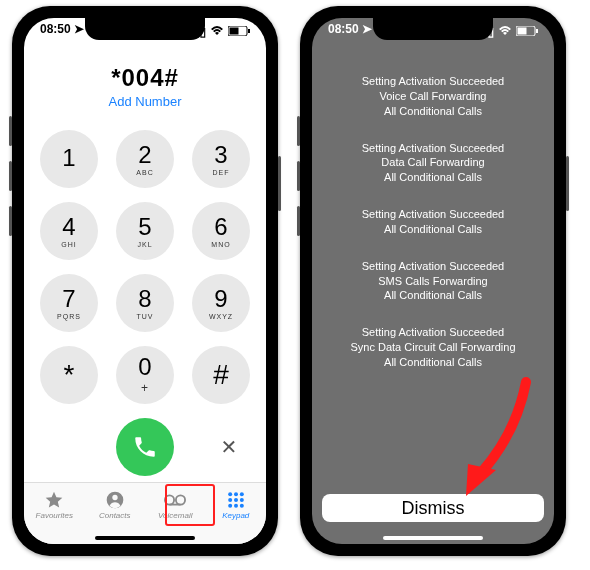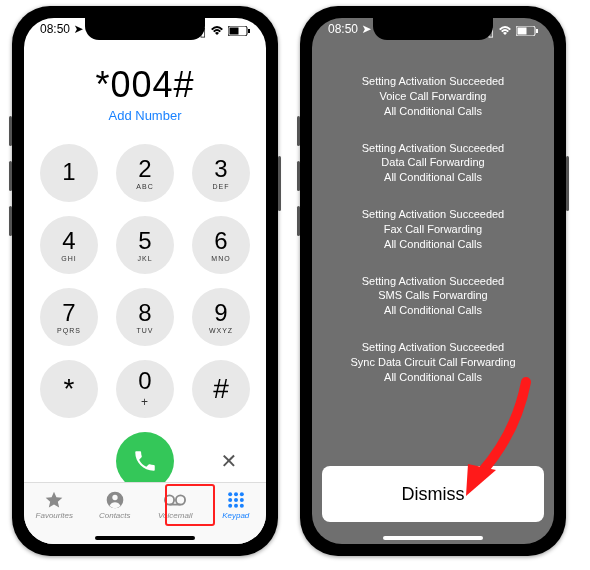--- a/index.html
+++ b/index.html
@@ -55,33 +55,33 @@
     z-index: 50;
   }
   .statusbar {
     position: absolute;
     top: 4px; left: 0; right: 0;
     height: 20px;
     display: flex;
     justify-content: space-between;
     padding: 0 16px;
     font-size: 12px;
-    font-weight: 400;
+    font-weight: 700;
     z-index: 40;
   }
   .statusbar .right { display:flex; gap:4px; align-items:center; }
   
   .screen.light { background:#fff; color:#000; }
   .dial-display {
     margin-top: 46px;
     text-align: center;
   }
   .dial-num {
-    font-size: 36px;
-    font-weight: 400;
+    font-size: 24px;
+    font-weight: 700;
     letter-spacing: 1px;
   }
   .add-number {
     color: #1a82ff;
     font-size: 13px;
     margin-top: 0;
     display:inline-block;
   }
   .keypad {
     margin: 20px auto 0;
@@ -185,21 +185,21 @@
     text-align:center;
     font-size:11px;
     line-height:1.35;
     padding: 0 4px;
   }
   .ussd-block { margin-bottom:22px; }
   .ussd-block .line { display:block; }
   .dismiss-bar {
     position:absolute;
     left:10px; right:10px; bottom:22px;
-    height:56px;
+    height:28px;
     background:#fff;
     color:#000;
     border-radius:8px;
     display:flex;
     align-items:center;
     justify-content:center;
     font-size:18px;
     cursor:pointer;
   }
   
@@ -381,21 +381,20 @@
         <span class="line">Voice Call Forwarding</span>
         <span class="line">All Conditional Calls</span>
       </div>
       <div class="ussd-block">
         <span class="line">Setting Activation Succeeded</span>
         <span class="line">Data Call Forwarding</span>
         <span class="line">All Conditional Calls</span>
       </div>
       <div class="ussd-block">
         <span class="line">Setting Activation Succeeded</span>
-        <span class="line">Fax Call Forwarding</span>
         <span class="line">All Conditional Calls</span>
       </div>
       <div class="ussd-block">
         <span class="line">Setting Activation Succeeded</span>
         <span class="line">SMS Calls Forwarding</span>
         <span class="line">All Conditional Calls</span>
       </div>
       <div class="ussd-block">
         <span class="line">Setting Activation Succeeded</span>
         <span class="line">Sync Data Circuit Call Forwarding</span>

